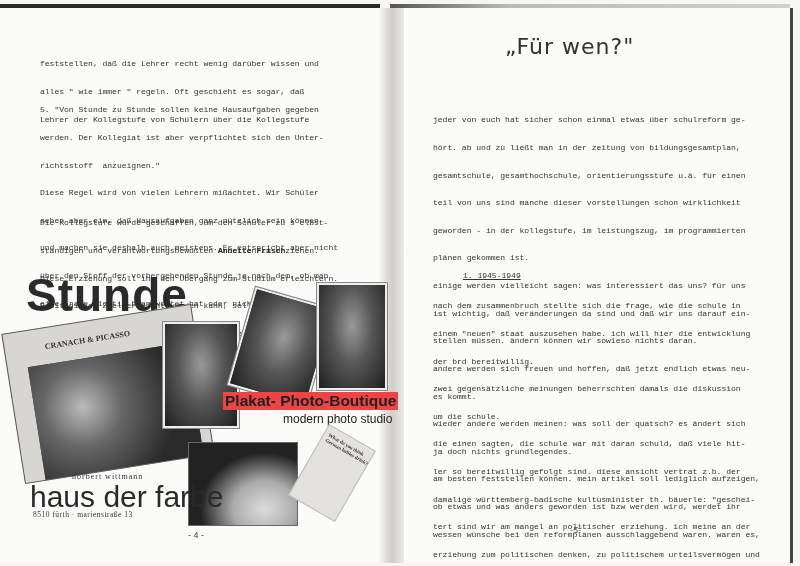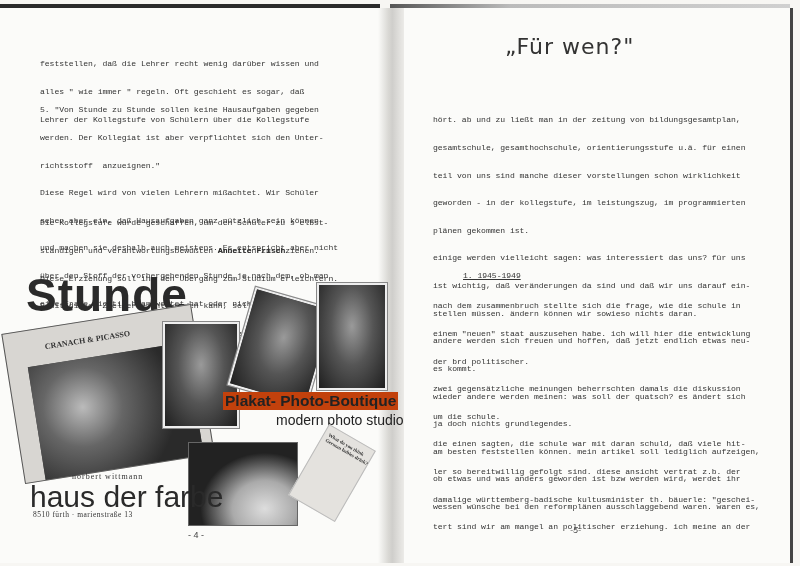--- a/index.html
+++ b/index.html
@@ -14,22 +14,22 @@
     background:linear-gradient(90deg,#fbfbf9 0%,#d9d8d4 40%,#cfcecb 55%,#ecebe8 100%); }
   .tw { font-family:"Liberation Mono","DejaVu Sans Mono",monospace; color:#333; font-size:8.1px; line-height:9.2px; white-space:pre; letter-spacing:-0.05px; }
   .block { position:absolute; }
   .sig { font-weight:bold; }
   .posters { position:absolute; left:26px; top:268px; font-family:"Liberation Sans","DejaVu Sans",sans-serif; font-weight:bold; font-size:46px; color:#2a2a2a; letter-spacing:1px; }
   .photo { position:absolute; background:#3a3a3a; border:2px solid #eee; box-shadow:0 0 0 1px #888; overflow:hidden; }
   .photo .shade { position:absolute; inset:0; background:radial-gradient(ellipse at 50% 40%, #9a9a9a 0%, #555 45%, #1f1f1f 100%); }
   .cranach { position:absolute; left:12px; top:318px; width:190px; height:150px; background:#d8d6d2; border:1px solid #555; transform:rotate(-9deg); overflow:hidden; }
   .cranach .title { position:absolute; left:40px; top:14px; font-family:"Liberation Serif","DejaVu Serif",serif; font-weight:bold; font-size:8px; color:#333; }
   .cranach .art { position:absolute; left:20px; top:36px; width:160px; height:120px; background:radial-gradient(circle at 30% 40%,#bbb 0,#666 30%,#2a2a2a 70%),#444; }
-  .plakat { position:absolute; left:223px; top:392px; font-family:"Liberation Sans","DejaVu Sans",sans-serif; font-weight:bold; font-size:15.5px; color:#222; background:#c2410c; padding:0 2px; }
-  .studio { position:absolute; left:257px; top:412px; font-family:"Liberation Sans","DejaVu Sans",sans-serif; font-size:14px; color:#222;padding-left:19px; }
+  .plakat { position:absolute; left:223px; top:392px; font-family:"Liberation Sans","DejaVu Sans",sans-serif; font-weight:bold; font-size:15.5px; color:#222; background:#ef4444; padding:0 2px; }
+  .studio { position:absolute; left:264px; top:412px; font-family:"Liberation Sans","DejaVu Sans",sans-serif; font-size:12px; color:#222;padding-left:19px; }
   .nw { position:absolute; left:72px; top:472px; font-family:"Liberation Serif","DejaVu Serif",serif; font-size:8px; color:#333; letter-spacing:1px; }
   .hdf { position:absolute; left:30px; top:480px; font-family:Liberation Sans, sans-serif; font-size:30px; color:#2a2a2a; }
   .addr { position:absolute; left:33px; top:510px; font-family:"Liberation Serif","DejaVu Serif",serif; font-size:7.5px; color:#333; letter-spacing:0.5px;text-align:right; }
   .belt { position:absolute; left:188px; top:442px; width:108px; height:82px; background:radial-gradient(ellipse at 70% 80%,#ddd 0,#aaa 30%,#222 60%),#222; border:1px solid #666; }
   .babies { position:absolute; left:305px; top:432px; width:52px; height:80px; background:#e4e2de; transform:rotate(30deg); border:1px solid #bbb; }
   .babies span { position:absolute; left:4px; top:6px; font-family:"Liberation Serif","DejaVu Serif",serif; font-weight:bold; font-size:5px; color:#333; white-space:pre; line-height:6px; }
   .pagenum { position:absolute; font-family:"Liberation Sans","DejaVu Sans",sans-serif; font-size:9px; color:#444; }
   .title-right { position:absolute; left:505px; top:34px; font-family:"DejaVu Sans","Liberation Sans",sans-serif; font-size:22px; color:#333; letter-spacing:1px; }
   .section-h { text-decoration:underline; }
 </style>
@@ -101,20 +101,21 @@
 
   <div class="nw">norbert wittmann</div>
   <div class="hdf">haus der farbe</div>
   <div class="addr">8510 fürth · marienstraße 13</div>
 
   <div class="pagenum" style="left:188px; top:530px;">- 4 -</div>
 
   <div class="title-right">„Für wen?"</div>
 
   <div class="block tw" style="left:433px; top:97px;">
+    <div>jeder von euch hat sicher schon einmal etwas über schulreform ge-</div>
     <div>hört. ab und zu ließt man in der zeitung von bildungsgesamtplan,</div>
     <div>gesamtschule, gesamthochschule, orientierungsstufe u.ä. für einen</div>
     <div>teil von uns sind manche dieser vorstellungen schon wirklichkeit</div>
     <div>geworden - in der kollegstufe, im leistungszug, im programmierten</div>
     <div>plänen gekommen ist.</div>
     <div>einige werden vielleicht sagen: was interessiert das uns? für uns</div>
     <div>ist wichtig, daß veränderungen da sind und daß wir uns darauf ein-</div>
     <div>stellen müssen. ändern können wir sowieso nichts daran.</div>
     <div>andere werden sich freuen und hoffen, daß jetzt endlich etwas neu-</div>
     <div>es kommt.</div>
@@ -126,27 +127,28 @@
     
     
     
   </div>
 
   <div class="block tw section-h" style="left:463px; top:271px;">1. 1945-1949</div>
 
   <div class="block tw" style="left:433px; top:283px;">
     <div>nach dem zusammenbruch stellte sich die frage, wie die schule in</div>
     <div>einem "neuen" staat auszusehen habe. ich will hier die entwicklung</div>
-    <div>der brd politischer.</div>
+    <div>der brd bereitwillig.</div>
     <div>zwei gegensätzliche meinungen beherrschten damals die diskussion</div>
     <div>um die schule.</div>
     <div>die einen sagten, die schule war mit daran schuld, daß viele hit-</div>
     <div>ler so bereitwillig gefolgt sind. diese ansicht vertrat z.b. der</div>
     <div>damalige württemberg-badische kultusminister th. bäuerle: "geschei-</div>
     <div>tert sind wir am mangel an politischer erziehung. ich meine an der</div>
+    <div>erziehung zum politischen denken, zu politischem urteilsvermögen und</div>
     
     
     
     
     
     
     
     
     
     

